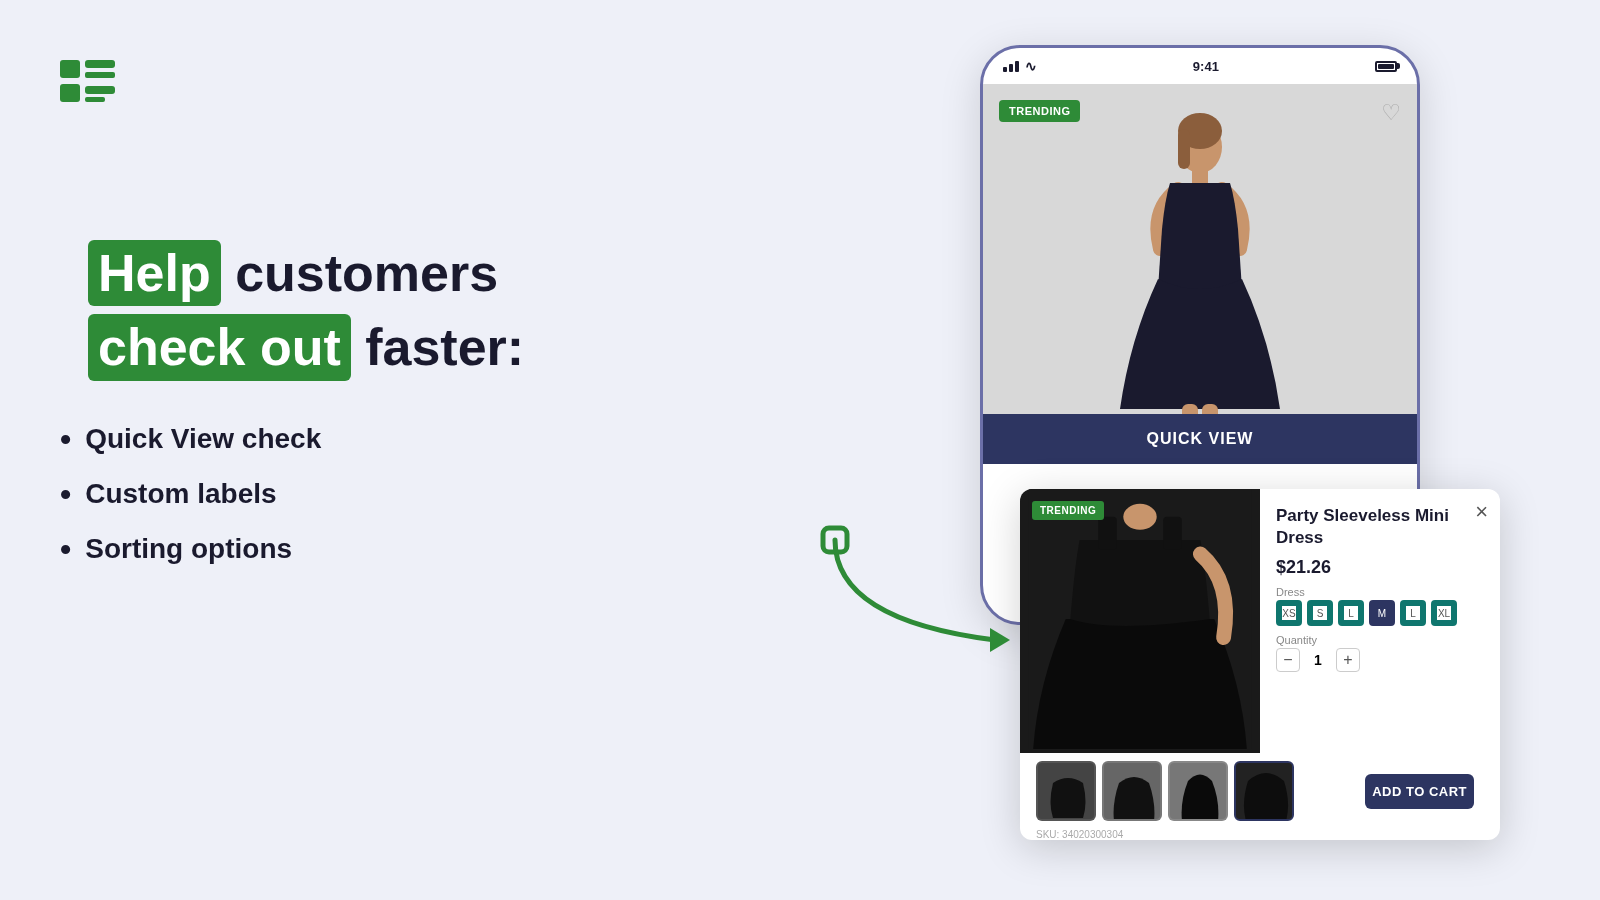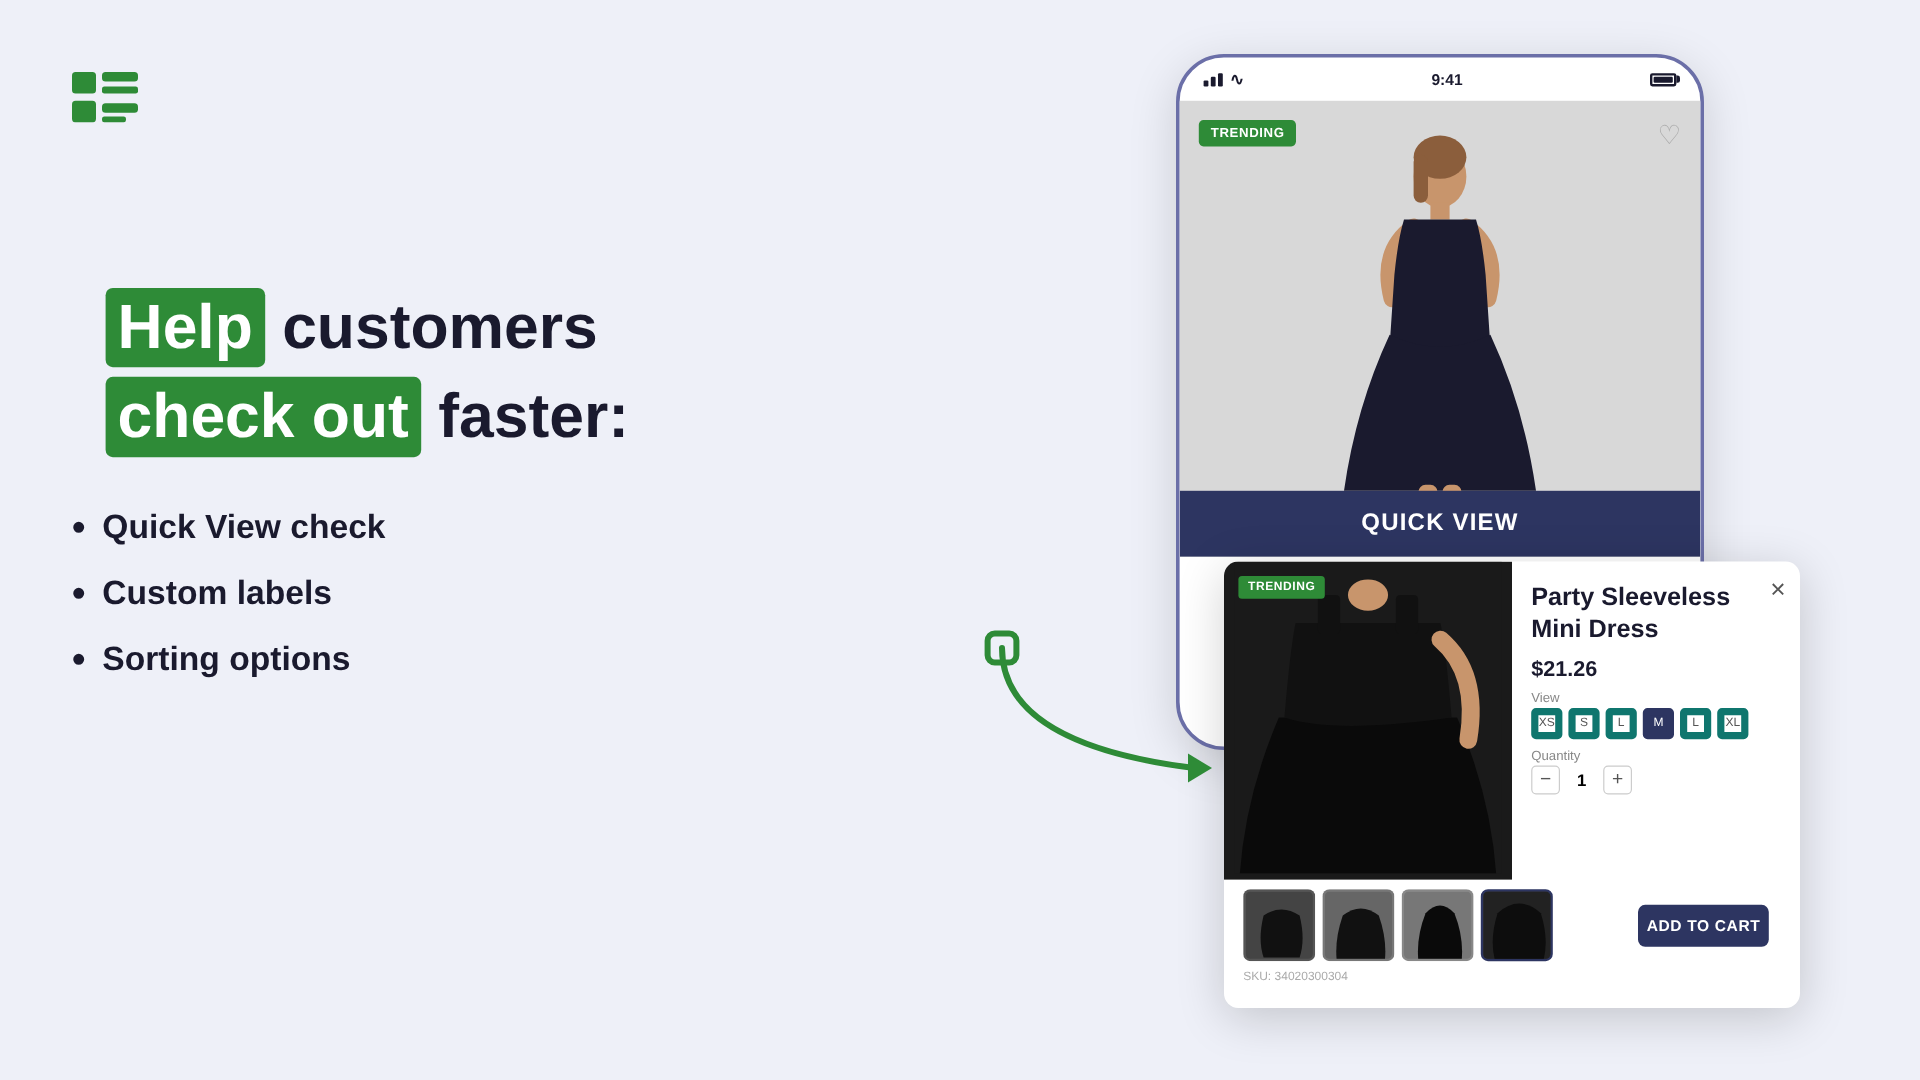--- a/index.html
+++ b/index.html
@@ -157,21 +157,21 @@
     
     .quick-view-btn {
       position: absolute;
       bottom: 0;
       left: 0;
       right: 0;
       background: #2d3561;
       color: #fff;
       text-align: center;
       padding: 16px;
-      font-size: 20px;
+      font-size: 16px;
       font-weight: 700;
       letter-spacing: 1px;
     }
 
     
     .qv-popup {
       position: absolute;
       bottom: 30px;
       right: 60px;
       width: 500px;
@@ -222,21 +222,21 @@
     }
 
     .qv-details {
       flex: 1;
       padding: 16px 16px 12px;
       display: flex;
       flex-direction: column;
       gap: 8px;
     }
     .qv-title {
-      font-size: 21px;
+      font-size: 17px;
       font-weight: 700;
       color: #1a1a2e;
       line-height: 1.3;
     }
     .qv-price {
       font-size: 18px;
       font-weight: 700;
       color: #1a1a2e;
     }
     .qv-label {
@@ -325,21 +325,21 @@
       padding: 10px 7px;
       border: none;
       border-radius: 6px;
       cursor: pointer;
       letter-spacing: 0.5px;
       margin-right: 10px;
     }
     .qv-sku {
       font-size: 10px;
       color: #aaa;
-      padding: 4px 16px 20px;
+      padding: 4px 16px 0;
     }
 
     
     .logo-svg { width: 55px; height: 42px; }
   </style>
 </head>
 <body>
 
 <div class="logo">
   <svg class="logo-svg" viewBox="0 0 55 42" fill="none" xmlns="http://www.w3.org/2000/svg">
@@ -444,21 +444,21 @@
         <path d="M185 70 Q220 100 210 160" stroke="#c8956c" stroke-width="16" fill="none" stroke-linecap="round"></path>
       </svg>
     </div>
 
     <div class="qv-details">
       <div class="qv-title">Party Sleeveless Mini Dress</div>
       <div class="qv-price">$21.26</div>
 
 
       <div>
-        <div class="qv-label">View</div>
+        <div class="qv-label">Dress</div>
         <div class="size-options">
           <div class="size-btn">XS</div>
           <div class="size-btn">S</div>
           <div class="size-btn">L</div>
           <div class="size-btn selected">M</div>
           <div class="size-btn">L</div>
           <div class="size-btn">XL</div>
         </div>
       </div>
 

